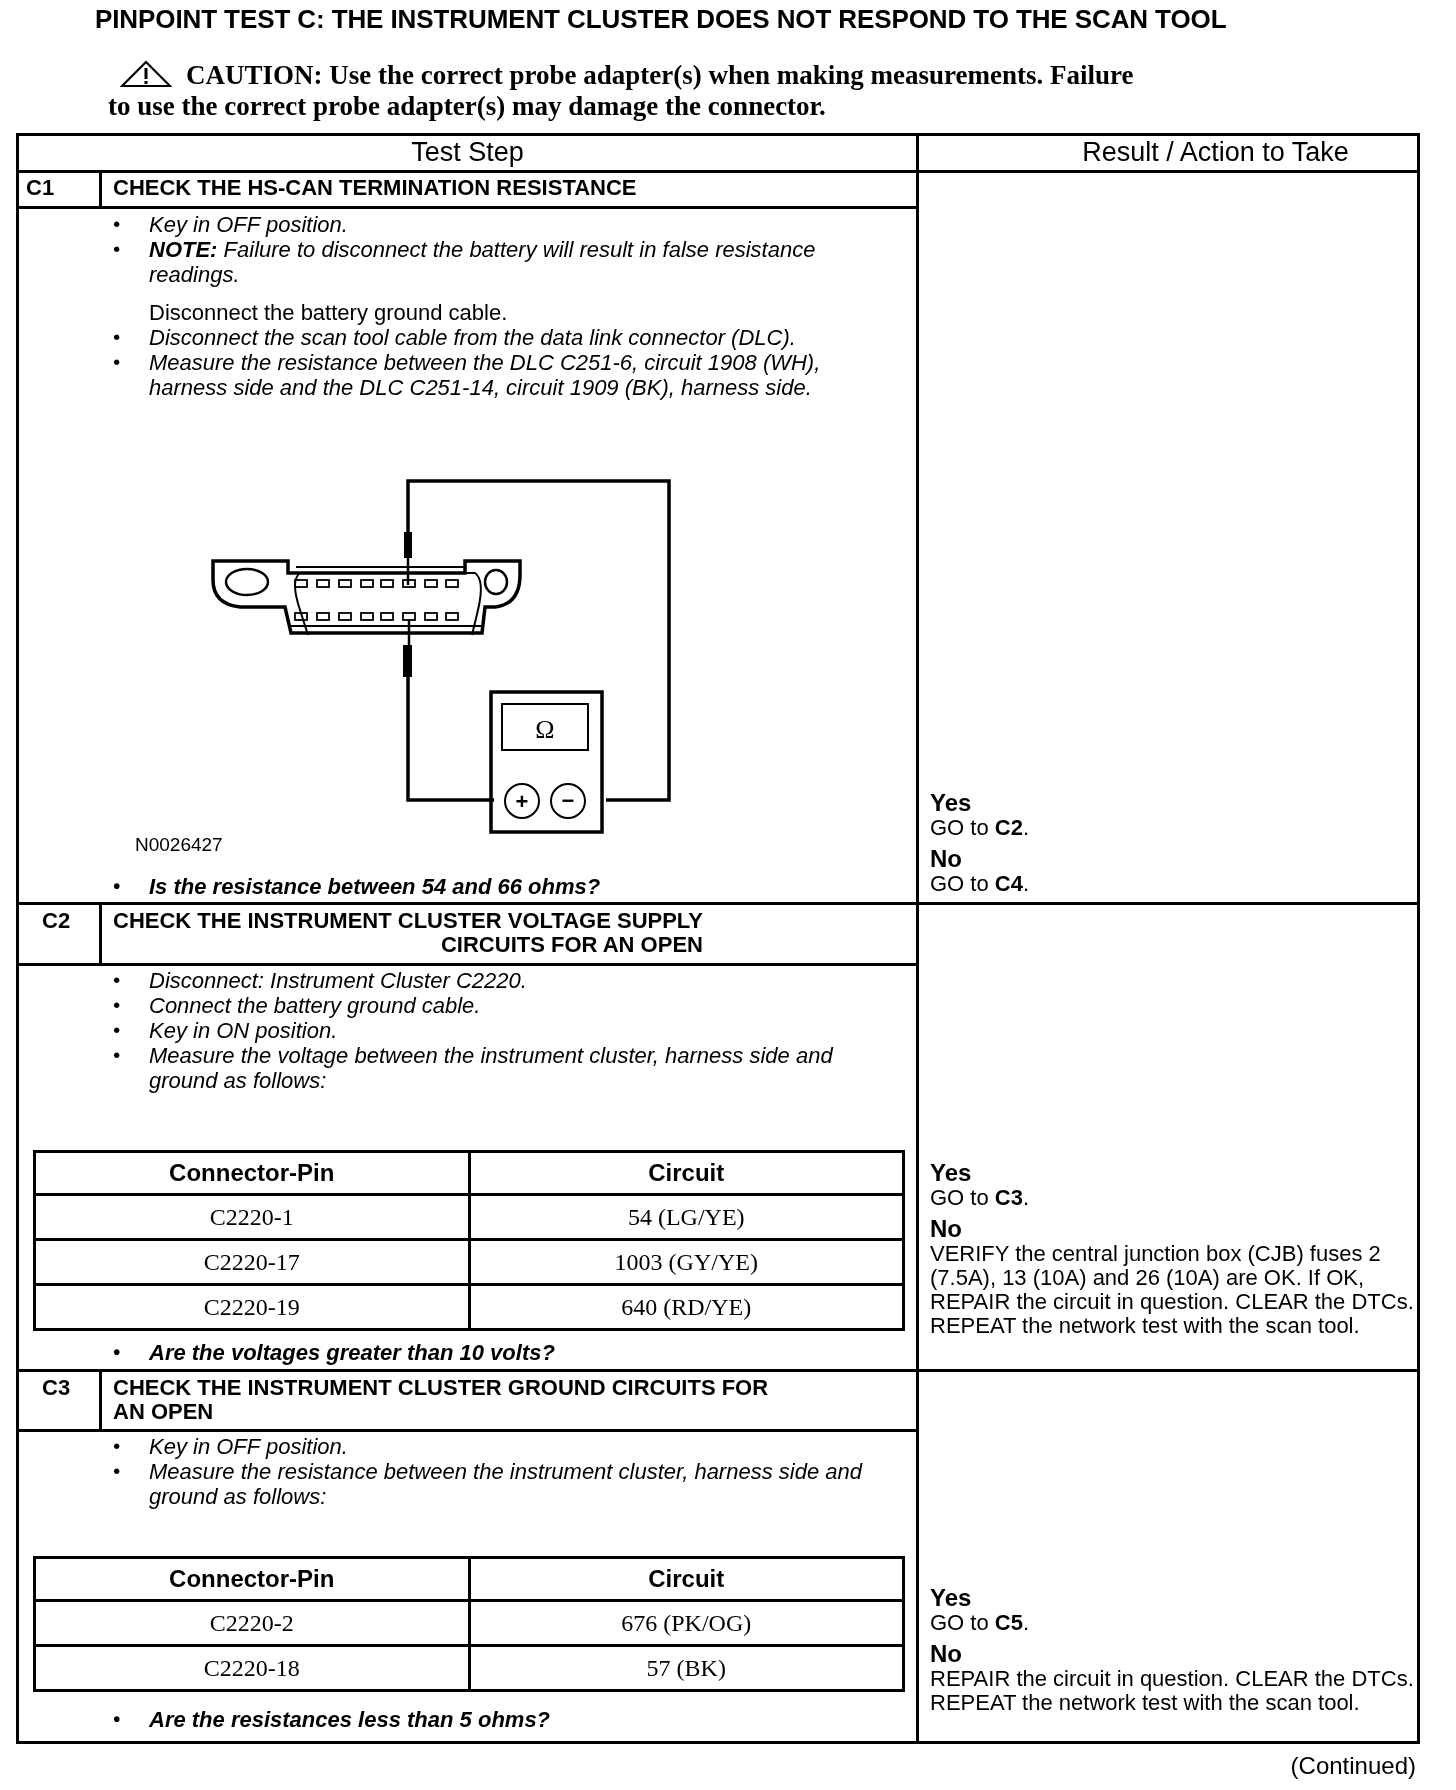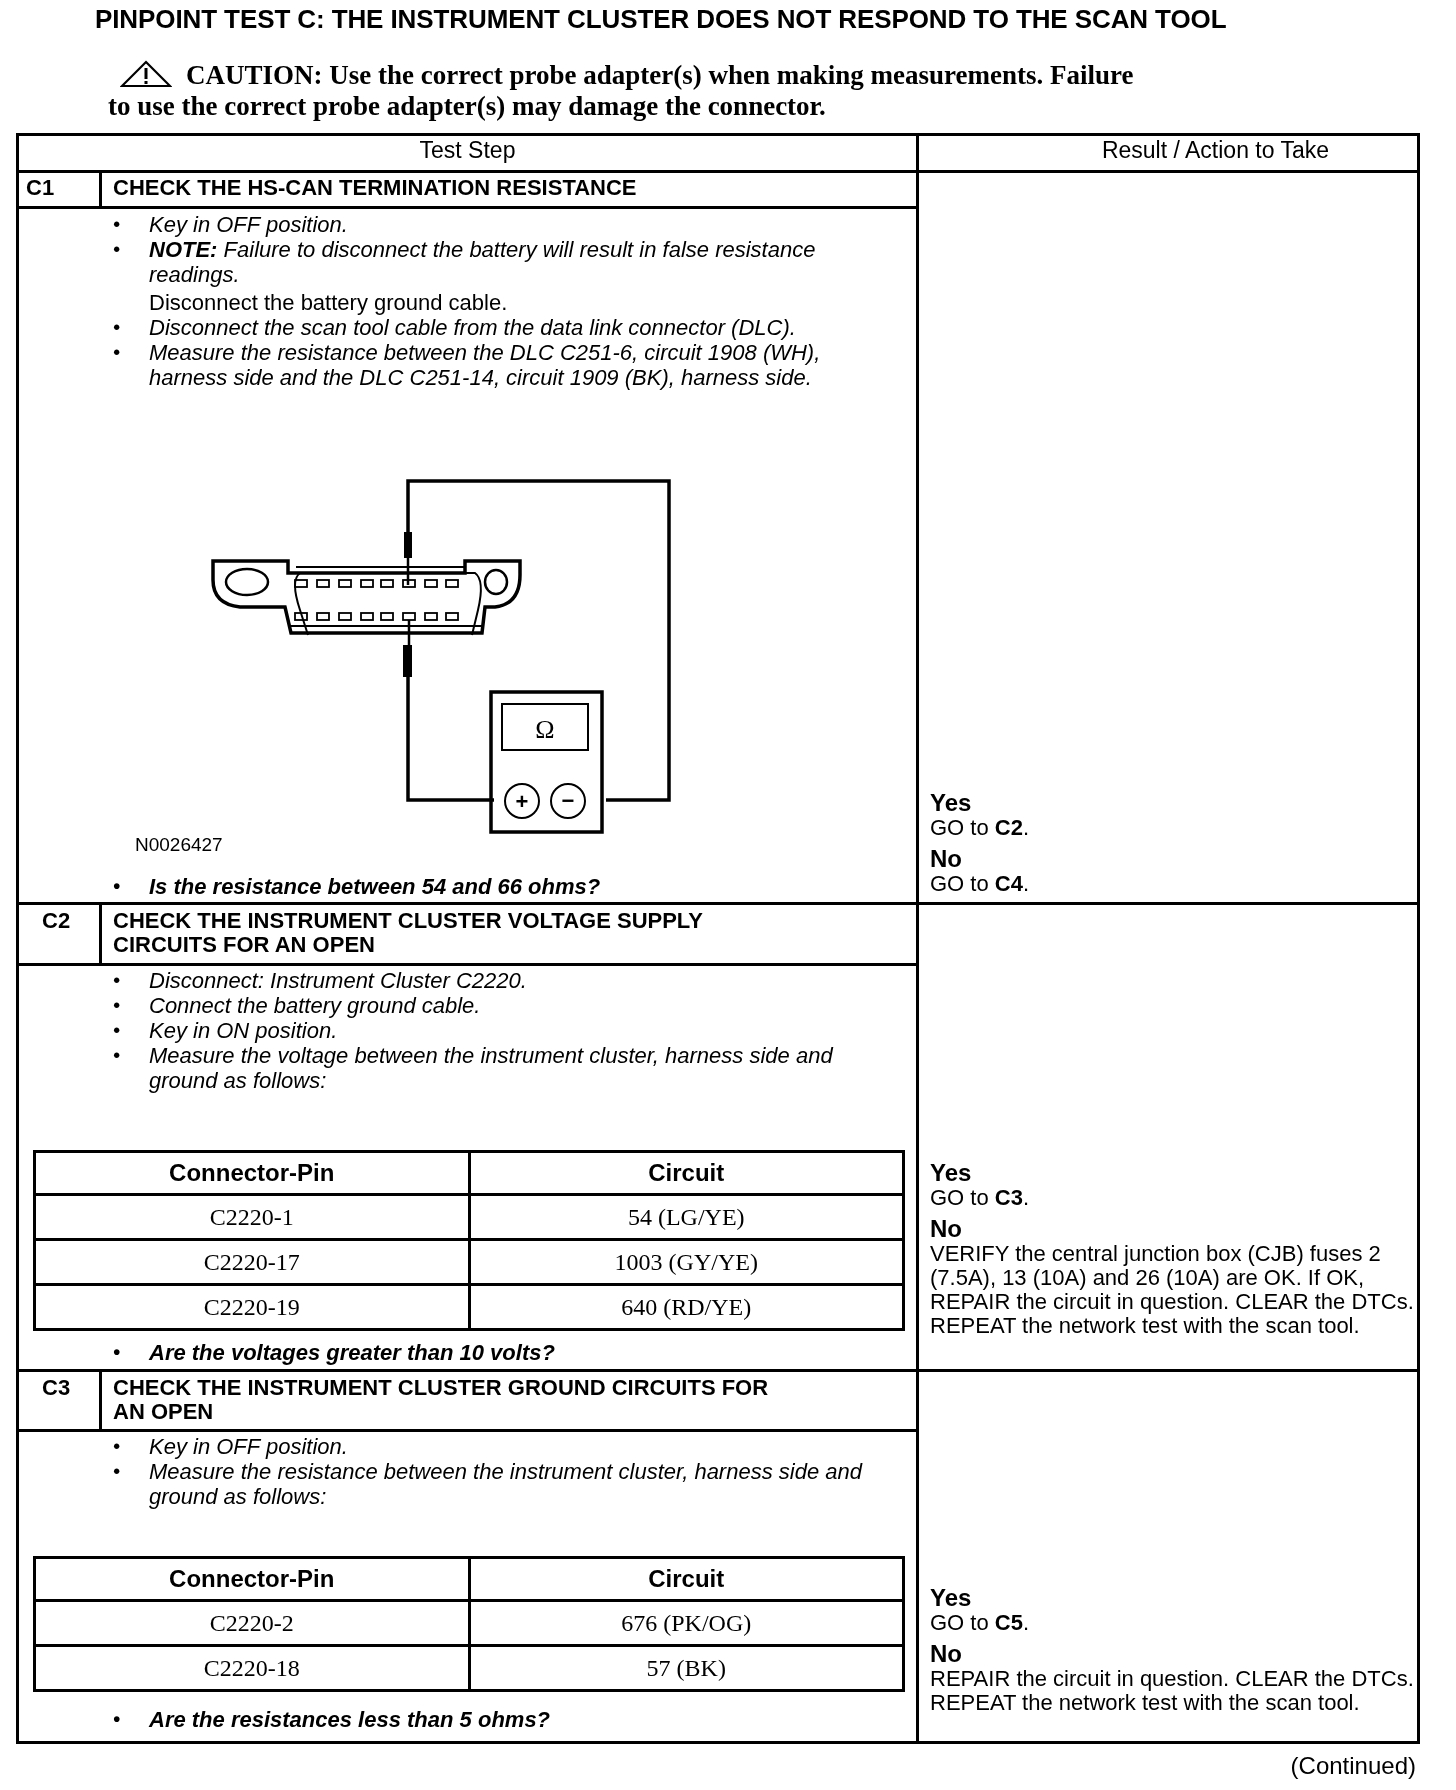--- a/index.html
+++ b/index.html
@@ -6,21 +6,21 @@
   body { width:1456px; height:1790px; position:relative; overflow:hidden; color:#000;
          font-family:"Liberation Sans", "DejaVu Sans", sans-serif; }
   .abs { position:absolute; }
   .title { left:95px; top:4px; font-size:26px; font-weight:bold; white-space:nowrap; letter-spacing:-0.1px; }
   .caution { left:108px; top:60px; width:1230px; font-family:"Liberation Serif", "DejaVu Serif", serif;
              font-weight:bold; font-size:27px; line-height:31px; }
   .caution .l1 { padding-left:78px; }
   .warn-icon { position:absolute; left:12px; top:0px; width:52px; height:28px; }
   .hline { position:absolute; background:#000; height:3px; }
   .vline { position:absolute; background:#000; width:3px; }
-  .hdr { font-size:23px; text-align:center; }
+  .hdr { font-size:27px; text-align:center; }
   .stepno { font-size:22px; font-weight:bold; }
   .steptitle { font-size:22px; font-weight:bold; line-height:24px; }
   .body22 { font-size:22px; line-height:25px; }
   ul.bl { list-style:none; margin:0; padding:0; }
   ul.bl li { position:relative; padding-left:36px;font-style:italic; }
   ul.bl li::before { content:"\2022"; position:absolute; left:0; top:0; font-size:20px; }
   .bold { font-weight:bold; }
   .ans { left:930px; width:485px; font-size:22px; line-height:24px; }
   .ans .lbl { font-weight:bold; font-size:24px; line-height:26px; display:block; }
   .ans .act { display:block; margin-bottom:6px; }
@@ -69,21 +69,21 @@
 <div class="abs hdr" style="left:919px; top:137px; width:593px;">Result / Action to Take</div>
 
 <div class="abs stepno" style="left:26px; top:175px;">C1</div>
 <div class="abs steptitle" style="left:113px; top:176px;">CHECK THE HS-CAN TERMINATION RESISTANCE</div>
 
 <div class="abs body22" style="left:113px; top:212px; width:780px;">
   <ul class="bl">
     <li>Key in OFF position.</li>
     <li><span class="bold">NOTE:</span> <span>Failure to disconnect the battery will result in false resistance readings.</span></li>
   </ul>
-  <div style="padding-left:36px; margin-top:3px;">Disconnect the battery ground cable.</div>
+  <div style="padding-left:36px; margin-top:13px;">Disconnect the battery ground cable.</div>
   <ul class="bl">
     <li>Disconnect the scan tool cable from the data link connector (DLC).</li>
     <li>Measure the resistance between the DLC C251-6, circuit 1908 (WH), harness side and the DLC C251-14, circuit 1909 (BK), harness side.</li>
   </ul>
 </div>
 
 <svg class="abs" style="left:200px; top:470px;" width="490" height="380" viewBox="200 470 490 380">
   <g stroke="#000" fill="none">
 
     <polyline points="408,535 408,481 669,481 669,800 606,800" stroke-width="3.5"></polyline>
@@ -139,21 +139,21 @@
 </div>
 
 <div class="abs ans" style="top:790px;">
   <span class="lbl">Yes</span>
   <span class="act"><span>GO to </span><b>C2</b><span>.</span></span>
   <span class="lbl">No</span>
   <span class="act"><span>GO to </span><b>C4</b><span>.</span></span>
 </div>
 
 <div class="abs stepno" style="left:42px; top:908px;">C2</div>
-<div class="abs steptitle" style="left:113px; top:909px;">
+<div class="abs steptitle" style="left:113px; top:909px;text-align:right;">
   <div>CHECK THE INSTRUMENT CLUSTER VOLTAGE SUPPLY</div>
   <div>CIRCUITS FOR AN OPEN</div>
 </div>
 <div class="abs body22" style="left:113px; top:968px; width:780px;">
   <ul class="bl">
     <li>Disconnect: Instrument Cluster C2220.</li>
     <li>Connect the battery ground cable.</li>
     <li>Key in ON position.</li>
     <li>Measure the voltage between the instrument cluster, harness side and ground as follows:</li>
   </ul>

